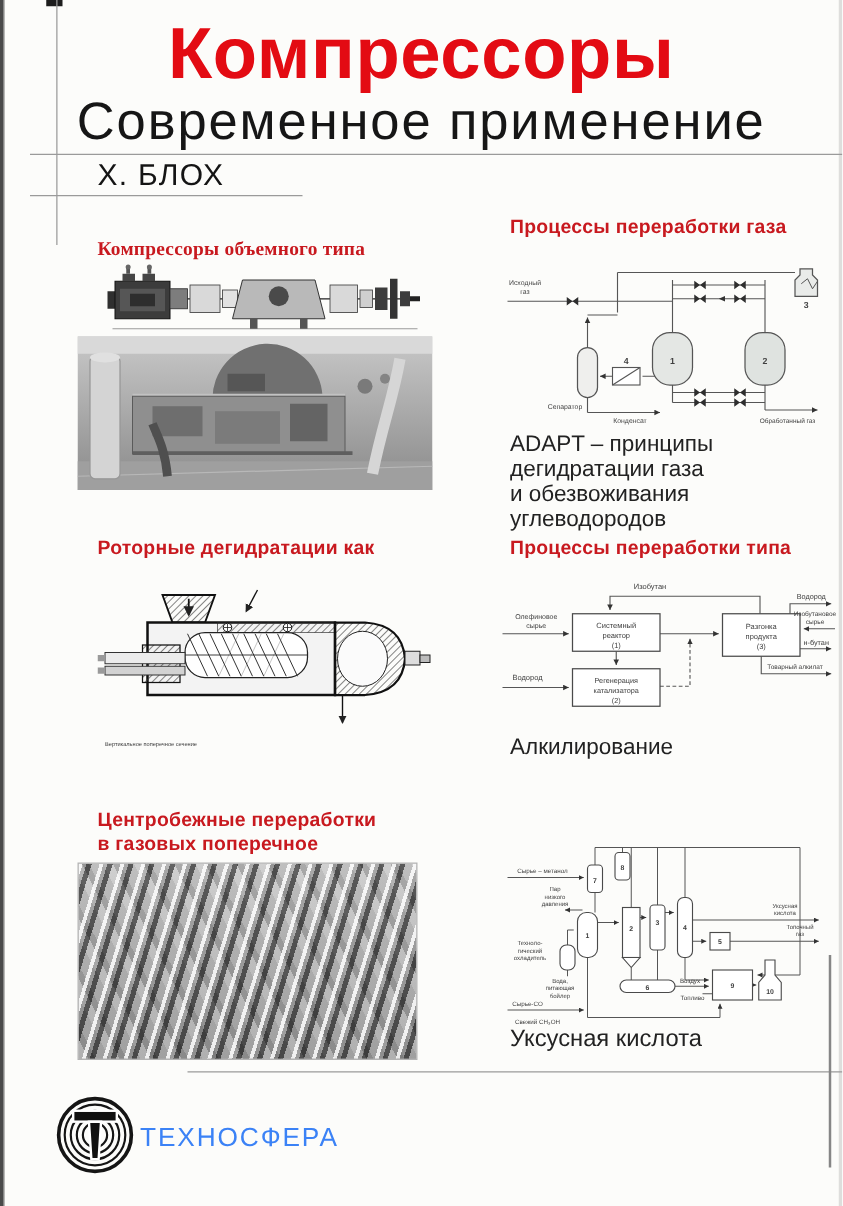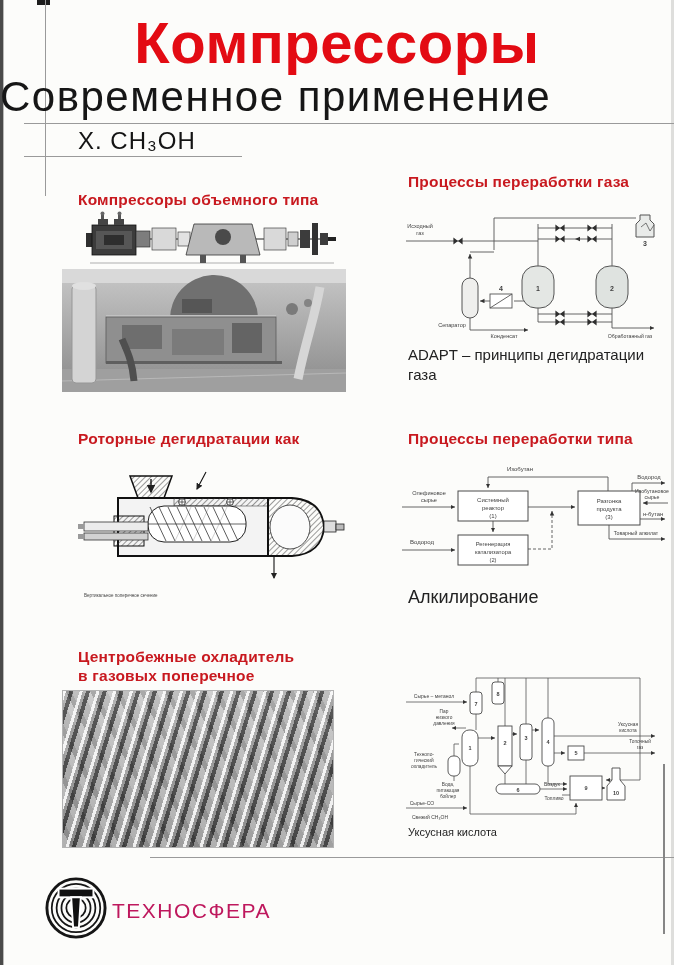--- a/index.html
+++ b/index.html
@@ -19,68 +19,68 @@
   .h1{left:24px;top:123px;width:650px;height:1px;}
   .h2{left:24px;top:156px;width:218px;height:1px;}
   .h3{left:150px;top:857px;width:524px;height:1px;}
   .v2{left:663px;top:764px;width:2px;height:170px;background:#868686;}
   
   .title{
     left:0;top:14px;width:674px;text-align:center;
     font-size:58px;font-weight:bold;letter-spacing:.5px;color:#e30b13;line-height:1;
   }
   .subtitle{
-    left:0;top:76px;width:674px;text-align:left;
+    left:0;top:76px;width:674px;text-align:center;
     font-size:42px;font-weight:400;letter-spacing:1.5px;color:#161616;line-height:1;
   }
   .author{left:78px;top:127px;font-size:24px;letter-spacing:1px;color:#141414;}
   
   .shead{font-size:15.5px;font-weight:bold;color:#c8191f;line-height:19px;letter-spacing:.2px;}
-  .lh1{left:78px;top:190px;width:290px;}
+  .lh1{left:78px;top:190px;width:290px;font-family:Liberation Serif, serif;}
   .lh2{left:78px;top:429px;width:290px;}
   .lh3{left:78px;top:647px;width:290px;}
   .rh1{left:408px;top:172px;width:260px;}
   .rh2{left:408px;top:429px;width:260px;}
   .rh3{left:408px;top:647px;width:260px;}
   
-  .cap{font-size:15px;color:#222;line-height:20px;}
+  .cap{font-size:18px;color:#222;line-height:20px;}
   .rc1{left:408px;top:345px;width:258px;}
   .rc2{left:408px;top:587px;font-size:18px;}
-  .rc3{left:408px;top:822px;font-size:11px;}
+  .rc3{left:408px;top:822px;font-size:19px;}
   
   .art{display:block;}
   .photo-turbine{
     left:62px;top:690px;width:270px;height:156px;border:1px solid #b3b3b3;
     background:
       repeating-linear-gradient(107deg, rgba(250,250,250,.9) 0 3px, rgba(150,150,150,.55) 3px 6px, rgba(45,45,45,.7) 6px 10px, rgba(190,190,190,.45) 10px 16px),
       repeating-linear-gradient(63deg, rgba(230,230,230,.5) 0 7px, rgba(90,90,90,.5) 7px 12px, rgba(170,170,170,.5) 12px 22px),
       linear-gradient(180deg,#d6d6d6,#9c9c9c 40%,#636363);
   }
-  .publisher{left:112px;top:899px;font-size:21px;letter-spacing:1.5px;color:#be185d;}
+  .publisher{left:112px;top:899px;font-size:21px;letter-spacing:1.5px;color:#3b82f6;}
   svg{font-family:"Liberation Sans",sans-serif;}
   svg text{fill:#3f3f3f;}
 </style>
 </head>
 <body>
 
 <div class="cover">
 
   <div class="abs edge-l"></div>
   <div class="abs edge-l2"></div>
   <div class="abs edge-r"></div>
   <div class="abs corner-tick"></div>
   <div class="abs rule v1"></div>
   <div class="abs rule h1"></div>
   <div class="abs rule h2"></div>
   <div class="abs rule h3"></div>
   <div class="abs v2"></div>
 
   <div class="abs title">Компрессоры</div>
   <div class="abs subtitle">Современное применение</div>
-  <div class="abs author">Х. CH₃OH</div>
+  <div class="abs author">Х. БЛОХ</div>
 
   <div class="abs shead lh1">Компрессоры объемного типа</div>
 
   <svg class="abs art" style="left:84px;top:211px" width="256" height="58" viewBox="0 0 256 58">
     <line x1="6" y1="52" x2="250" y2="52" stroke="#8d8d8d" stroke-width="0.7"></line>
     <line x1="52" y1="28" x2="246" y2="28" stroke="#222" stroke-width="1"></line>
     <g>
       <rect x="2" y="22" width="8" height="14" fill="#2f2f2f"></rect>
       <rect x="8" y="14" width="44" height="30" fill="#3c3c3c" stroke="#111" stroke-width="0.8"></rect>
       <rect x="12" y="20" width="36" height="18" fill="#565656"></rect>
@@ -195,21 +195,21 @@
     <g>
       <rect x="246" y="51" width="12" height="11" fill="#dddddd" stroke="#222" stroke-width="0.8"></rect>
       <rect x="258" y="54" width="8" height="6" fill="#bbbbbb" stroke="#222" stroke-width="0.8"></rect>
     </g>
     <line x1="128" y1="2" x2="119" y2="19" stroke="#111" stroke-width="1.1" marker-end="url(#as)"></line>
     <line x1="196" y1="86" x2="196" y2="108" stroke="#111" stroke-width="1.1" marker-end="url(#as)"></line>
     <text x="6" y="127" font-size="4.5" fill="#999">Вертикальное поперечное сечение</text>
   </svg>
 
   <div class="abs shead lh3">
-    <div>Центробежные охладитель</div>
+    <div>Центробежные переработки</div>
     <div>в газовых поперечное</div>
   </div>
 
   <div class="abs photo-turbine"></div>
 
   <div class="abs shead rh1">Процессы переработки газа</div>
 
   <svg class="abs art" style="left:404px;top:210px" width="258" height="132" viewBox="0 0 258 132">
     <defs>
       <g id="vv">
@@ -270,20 +270,21 @@
     <text x="208" y="81" font-size="7" font-weight="bold" text-anchor="middle">2</text>
     <text x="241" y="36" font-size="7" font-weight="bold" text-anchor="middle">3</text>
     <text x="97" y="81" font-size="7" font-weight="bold" text-anchor="middle">4</text>
     <text x="48" y="117" font-size="5.5" text-anchor="middle">Сепаратор</text>
     <text x="100" y="128" font-size="5.5" text-anchor="middle">Конденсат</text>
     <text x="226" y="128" font-size="5.2" text-anchor="middle">Обработанный газ</text>
   </svg>
 
   <div class="abs cap rc1">
     <div>ADAPT – принципы дегидратации газа</div>
+    <div>и обезвоживания углеводородов</div>
   </div>
 
   <div class="abs shead rh2">Процессы переработки типа</div>
 
   <svg class="abs art" style="left:400px;top:455px" width="272" height="125" viewBox="0 0 272 125">
     <defs>
       <marker id="ao" markerWidth="6" markerHeight="6" refX="5" refY="2.5" orient="auto">
         <path d="M0,0 L5,2.5 L0,5 Z" fill="#333"></path>
       </marker>
     </defs>

